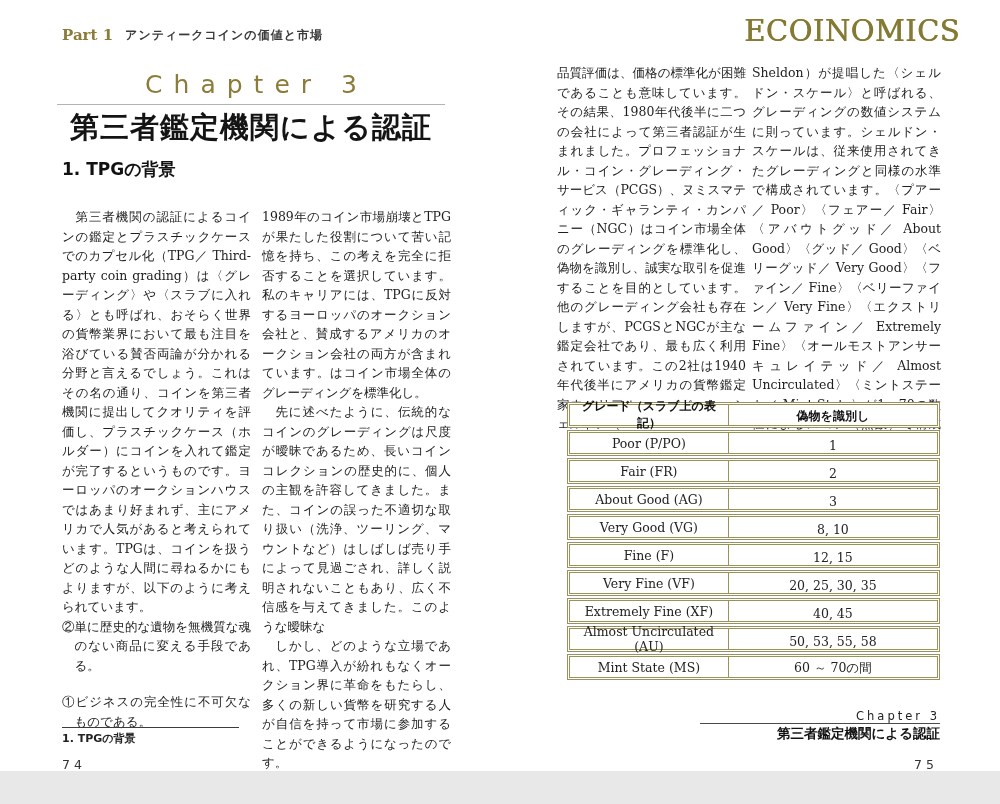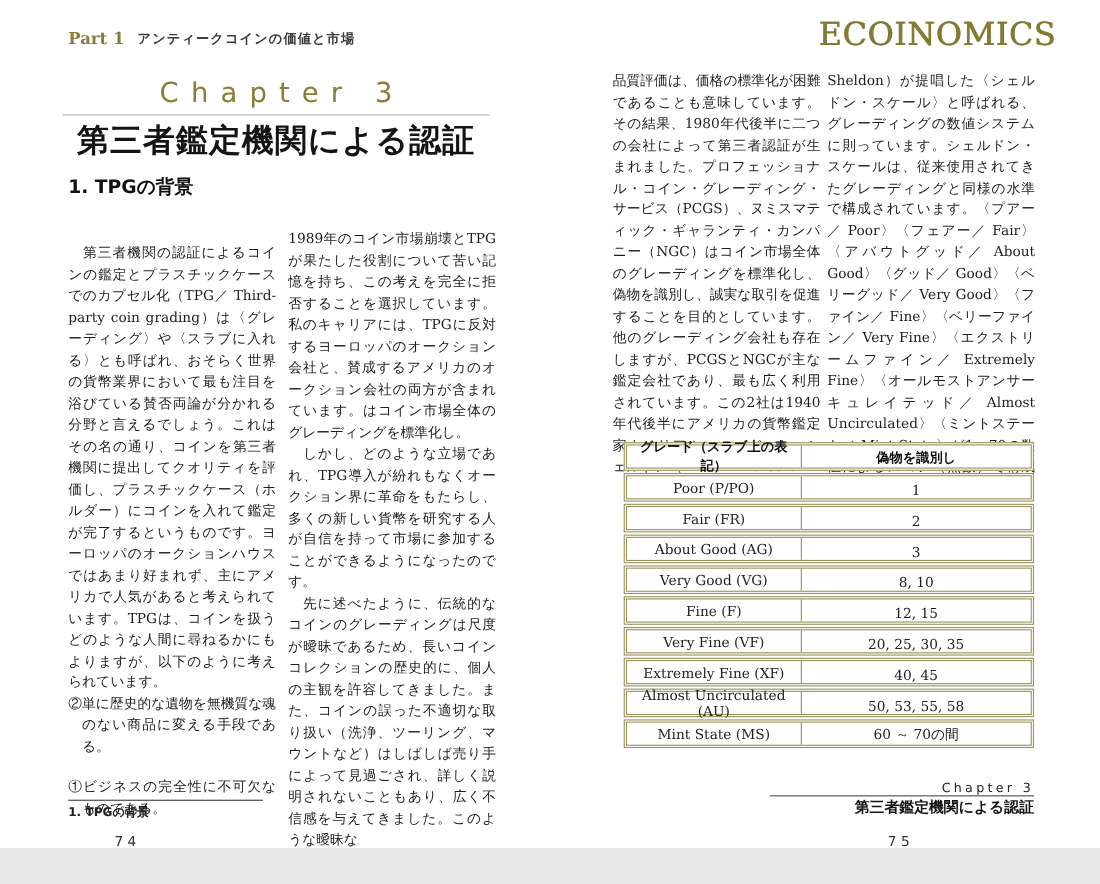--- a/index.html
+++ b/index.html
@@ -21,21 +21,21 @@
   .chapter-title{font-size:29px;font-weight:bold;letter-spacing:1px;margin-top:3px;color:#141414;}
 
   .section-heading{position:absolute;left:62px;top:158px;margin:0;
                    font-family:"DejaVu Sans","Liberation Sans",sans-serif;
                    font-size:17px;font-weight:bold;color:#111;}
 
   
   .col{position:absolute;width:189px;font-size:12.5px;line-height:19.5px;
        text-align:justify;letter-spacing:0px;}
   .col p{margin:0;}
-  .col-l1{left:62px;top:220px;}
+  .col-l1{left:62px;top:207px;}
   .col-l2{left:262px;top:207px;}
   .col-r1{left:557px;top:63px;}
   .col-r2{left:752px;top:63px;}
   .gap-top{margin-top:17px !important;}
   .list-item{padding-left:1em;text-indent:-1em;}
 
   
   .logo{position:absolute;top:14px;right:40px;font-family:"DejaVu Serif","Liberation Serif",serif;
         font-weight:normal;font-size:29px;color:#857a33;letter-spacing:0.5px;
         text-shadow:0.6px 0 0 #857a33;}
@@ -51,22 +51,22 @@
   .t-head .t-cell{font-family:"DejaVu Sans","Liberation Sans",sans-serif;
                   font-weight:bold;font-size:12px;color:#111;}
 
   
   .footer-rule-left{position:absolute;left:62px;top:727px;width:177px;border-top:1px solid #3c3c3c;}
   .footer-section{position:absolute;left:62px;top:731px;
                   font-family:"DejaVu Sans","Liberation Sans",sans-serif;
                   font-size:11px;font-weight:bold;color:#222;}
   .page-number{position:absolute;font-family:"DejaVu Sans","Liberation Sans",sans-serif;
                font-size:12.5px;color:#333;letter-spacing:4px;}
-  .page-number-left{left:62px;top:757px;margin-left:42px;}
-  .page-number-right{left:700px;top:757px;width:238px;text-align:center;}
+  .page-number-left{left:62px;top:757px;}
+  .page-number-right{left:700px;top:757px;width:238px;text-align:right;}
   .footer-chapter{position:absolute;left:700px;top:709px;width:240px;text-align:right;}
   .footer-chapter-label{font-family:"DejaVu Sans","Liberation Sans",sans-serif;
                         font-size:11.5px;letter-spacing:3px;color:#222;
                         border-bottom:1px solid #4a4a4a;display:block;padding-bottom:0px;}
   .footer-chapter-title{font-size:13.5px;font-weight:bold;color:#141414;margin-top:1px;}
 </style>
 </head>
 <body>
 
 <div class="spread">
@@ -84,22 +84,22 @@
   <h2 class="section-heading">1. TPGの背景</h2>
 
   <div class="col col-l1">
     <p>　第三者機関の認証によるコインの鑑定とプラスチックケースでのカプセル化（TPG／ Third-party coin grading）は〈グレーディング〉や〈スラブに入れる〉とも呼ばれ、おそらく世界の貨幣業界において最も注目を浴びている賛否両論が分かれる分野と言えるでしょう。これはその名の通り、コインを第三者機関に提出してクオリティを評価し、プラスチックケース（ホルダー）にコインを入れて鑑定が完了するというものです。ヨーロッパのオークションハウスではあまり好まれず、主にアメリカで人気があると考えられています。TPGは、コインを扱うどのような人間に尋ねるかにもよりますが、以下のように考えられています。</p>
     <p class="list-item">②単に歴史的な遺物を無機質な魂のない商品に変える手段である。</p>
     <p class="list-item gap-top">①ビジネスの完全性に不可欠なものである。</p>
   </div>
 
   <div class="col col-l2">
     <p>1989年のコイン市場崩壊とTPGが果たした役割について苦い記憶を持ち、この考えを完全に拒否することを選択しています。私のキャリアには、TPGに反対するヨーロッパのオークション会社と、賛成するアメリカのオークション会社の両方が含まれています。はコイン市場全体のグレーディングを標準化し。</p>
+    <p>　先に述べたように、伝統的なコインのグレーディングは尺度が曖昧であるため、長いコインコレクションの歴史的に、個人の主観を許容してきました。また、コインの誤った不適切な取り扱い（洗浄、ツーリング、マウントなど）はしばしば売り手によって見過ごされ、詳しく説明されないこともあり、広く不信感を与えてきました。このような曖昧な</p>
     <p>　しかし、どのような立場であれ、TPG導入が紛れもなくオークション界に革命をもたらし、多くの新しい貨幣を研究する人が自信を持って市場に参加することができるようになったのです。</p>
-    <p>　先に述べたように、伝統的なコインのグレーディングは尺度が曖昧であるため、長いコインコレクションの歴史的に、個人の主観を許容してきました。また、コインの誤った不適切な取り扱い（洗浄、ツーリング、マウントなど）はしばしば売り手によって見過ごされ、詳しく説明されないこともあり、広く不信感を与えてきました。このような曖昧な</p>
   </div>
 
   <div class="footer-rule-left"></div>
   <div class="footer-section">1. TPGの背景</div>
   <div class="page-number page-number-left">74</div>
 
   <div class="logo">ECOINOMICS</div>
 
   <div class="col col-r1">
     <p>品質評価は、価格の標準化が困難であることも意味しています。その結果、1980年代後半に二つの会社によって第三者認証が生まれました。プロフェッショナル・コイン・グレーディング・サービス（PCGS）、ヌミスマティック・ギャランティ・カンパニー（NGC）はコイン市場全体のグレーディングを標準化し、偽物を識別し、誠実な取引を促進することを目的としています。他のグレーディング会社も存在しますが、PCGSとNGCが主な鑑定会社であり、最も広く利用されています。この2社は1940年代後半にアメリカの貨幣鑑定家ウィリアム・ハーバート・シェルドン（William Herbert</p>

